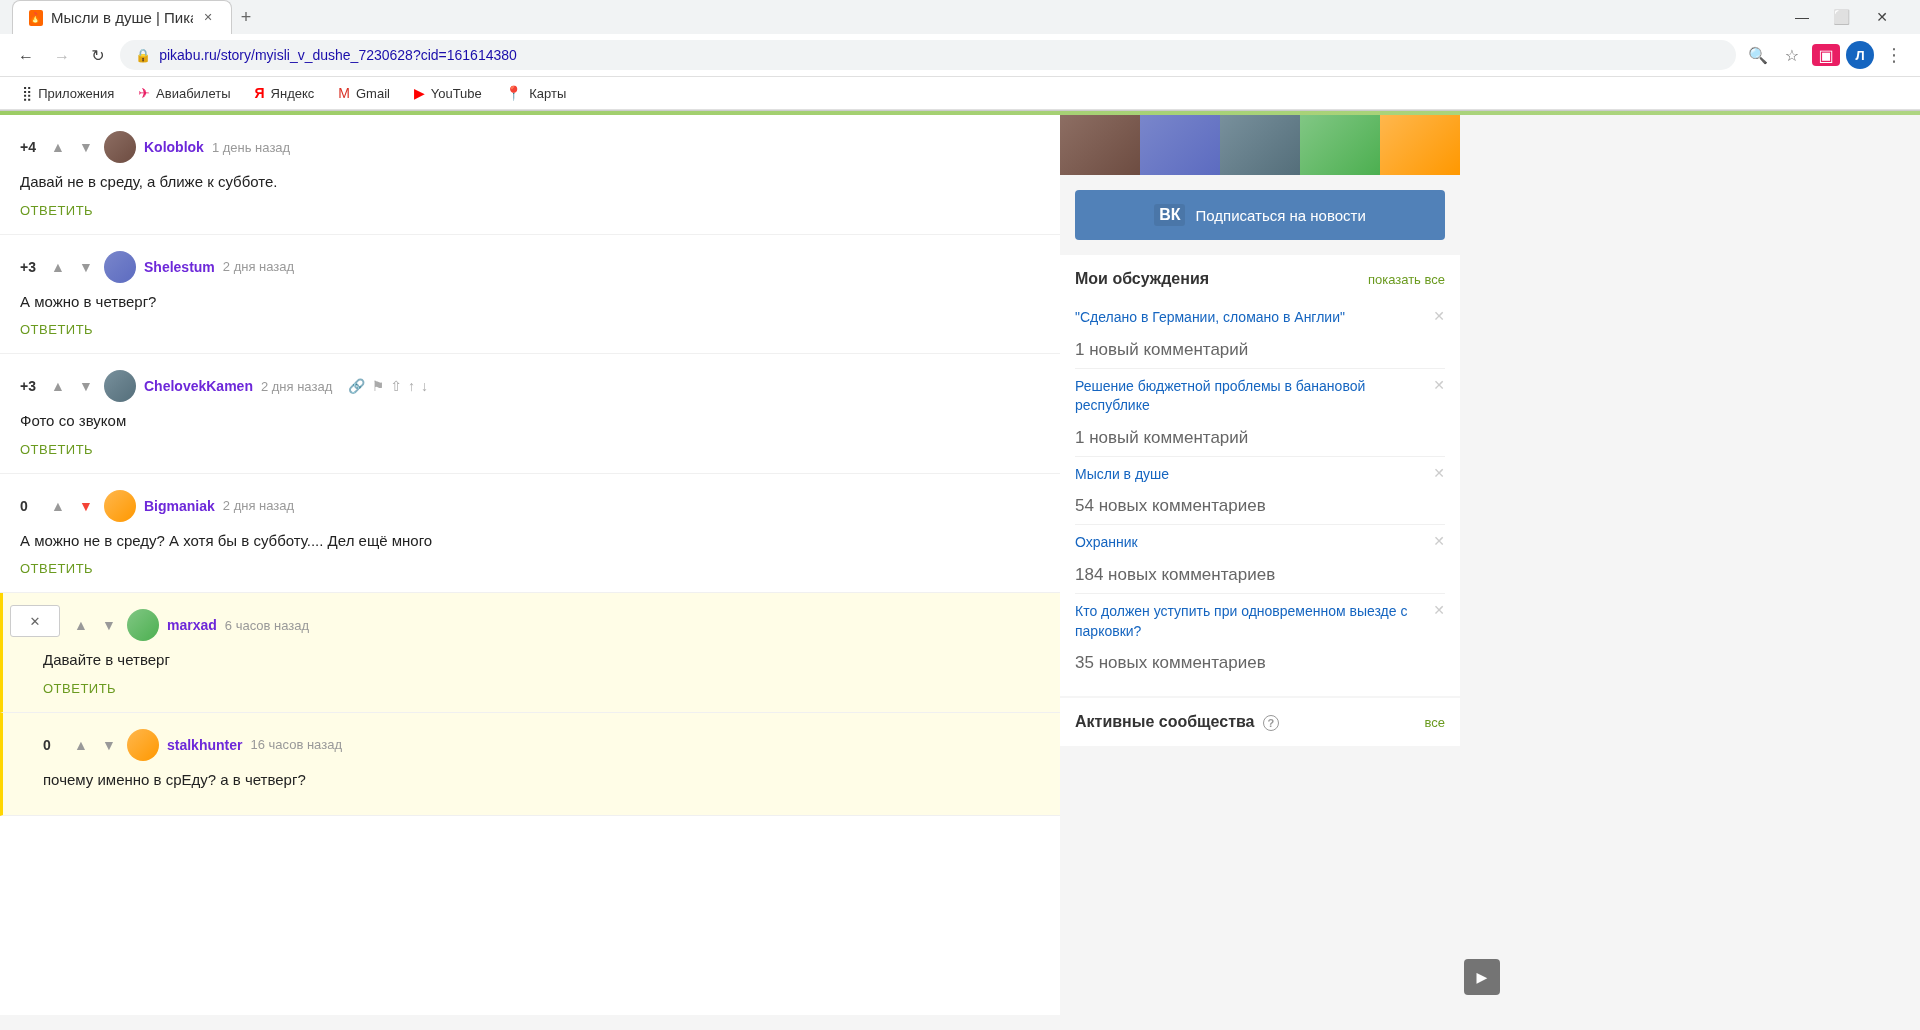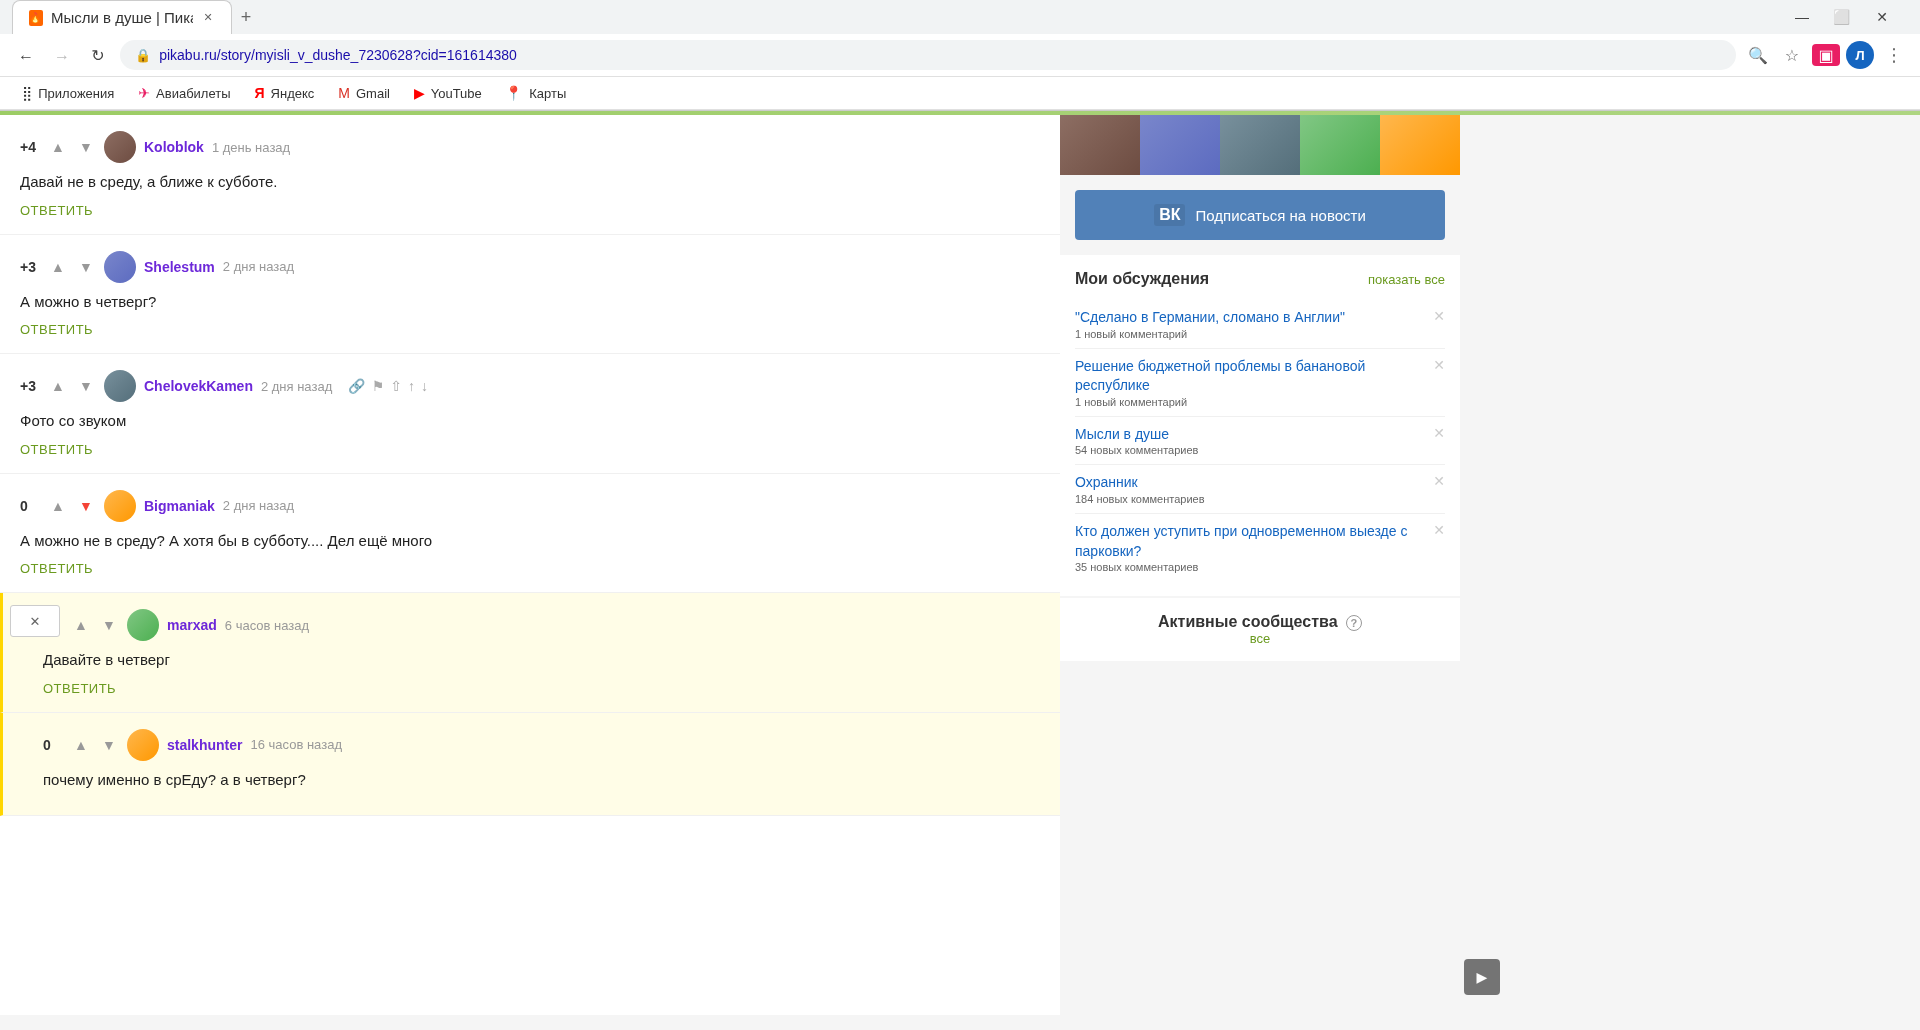--- a/index.html
+++ b/index.html
@@ -303,41 +303,40 @@
     .discussion-item:last-child { border-bottom: none; }
     .discussion-link {
       color: #1565c0;
       font-size: 14px;
       cursor: pointer;
       flex: 1;
       line-height: 1.4;
     }
     .discussion-count {
       color: #666;
-      font-size: 11px;
+      font-size: 17px;
       display: block;
-      margin-top: 0;
+      margin-top: 12px;
     }
     .discussion-close {
       color: #ccc;
       cursor: pointer;
       font-size: 14px;
       margin-left: 8px;
       flex-shrink: 0;
     }
 
     .sidebar-footer {
       background: white;
       padding: 15px;
     }
     .sidebar-footer-header {
       display: flex;
       align-items: center;
       justify-content: space-between;
-      flex-direction: column;
     }
     .sidebar-footer-title {
       font-size: 16px;
       font-weight: bold;
       color: #333;
     }
     .sidebar-footer-all {
       color: #6a9a1f;
       font-size: 13px;
       cursor: pointer;

